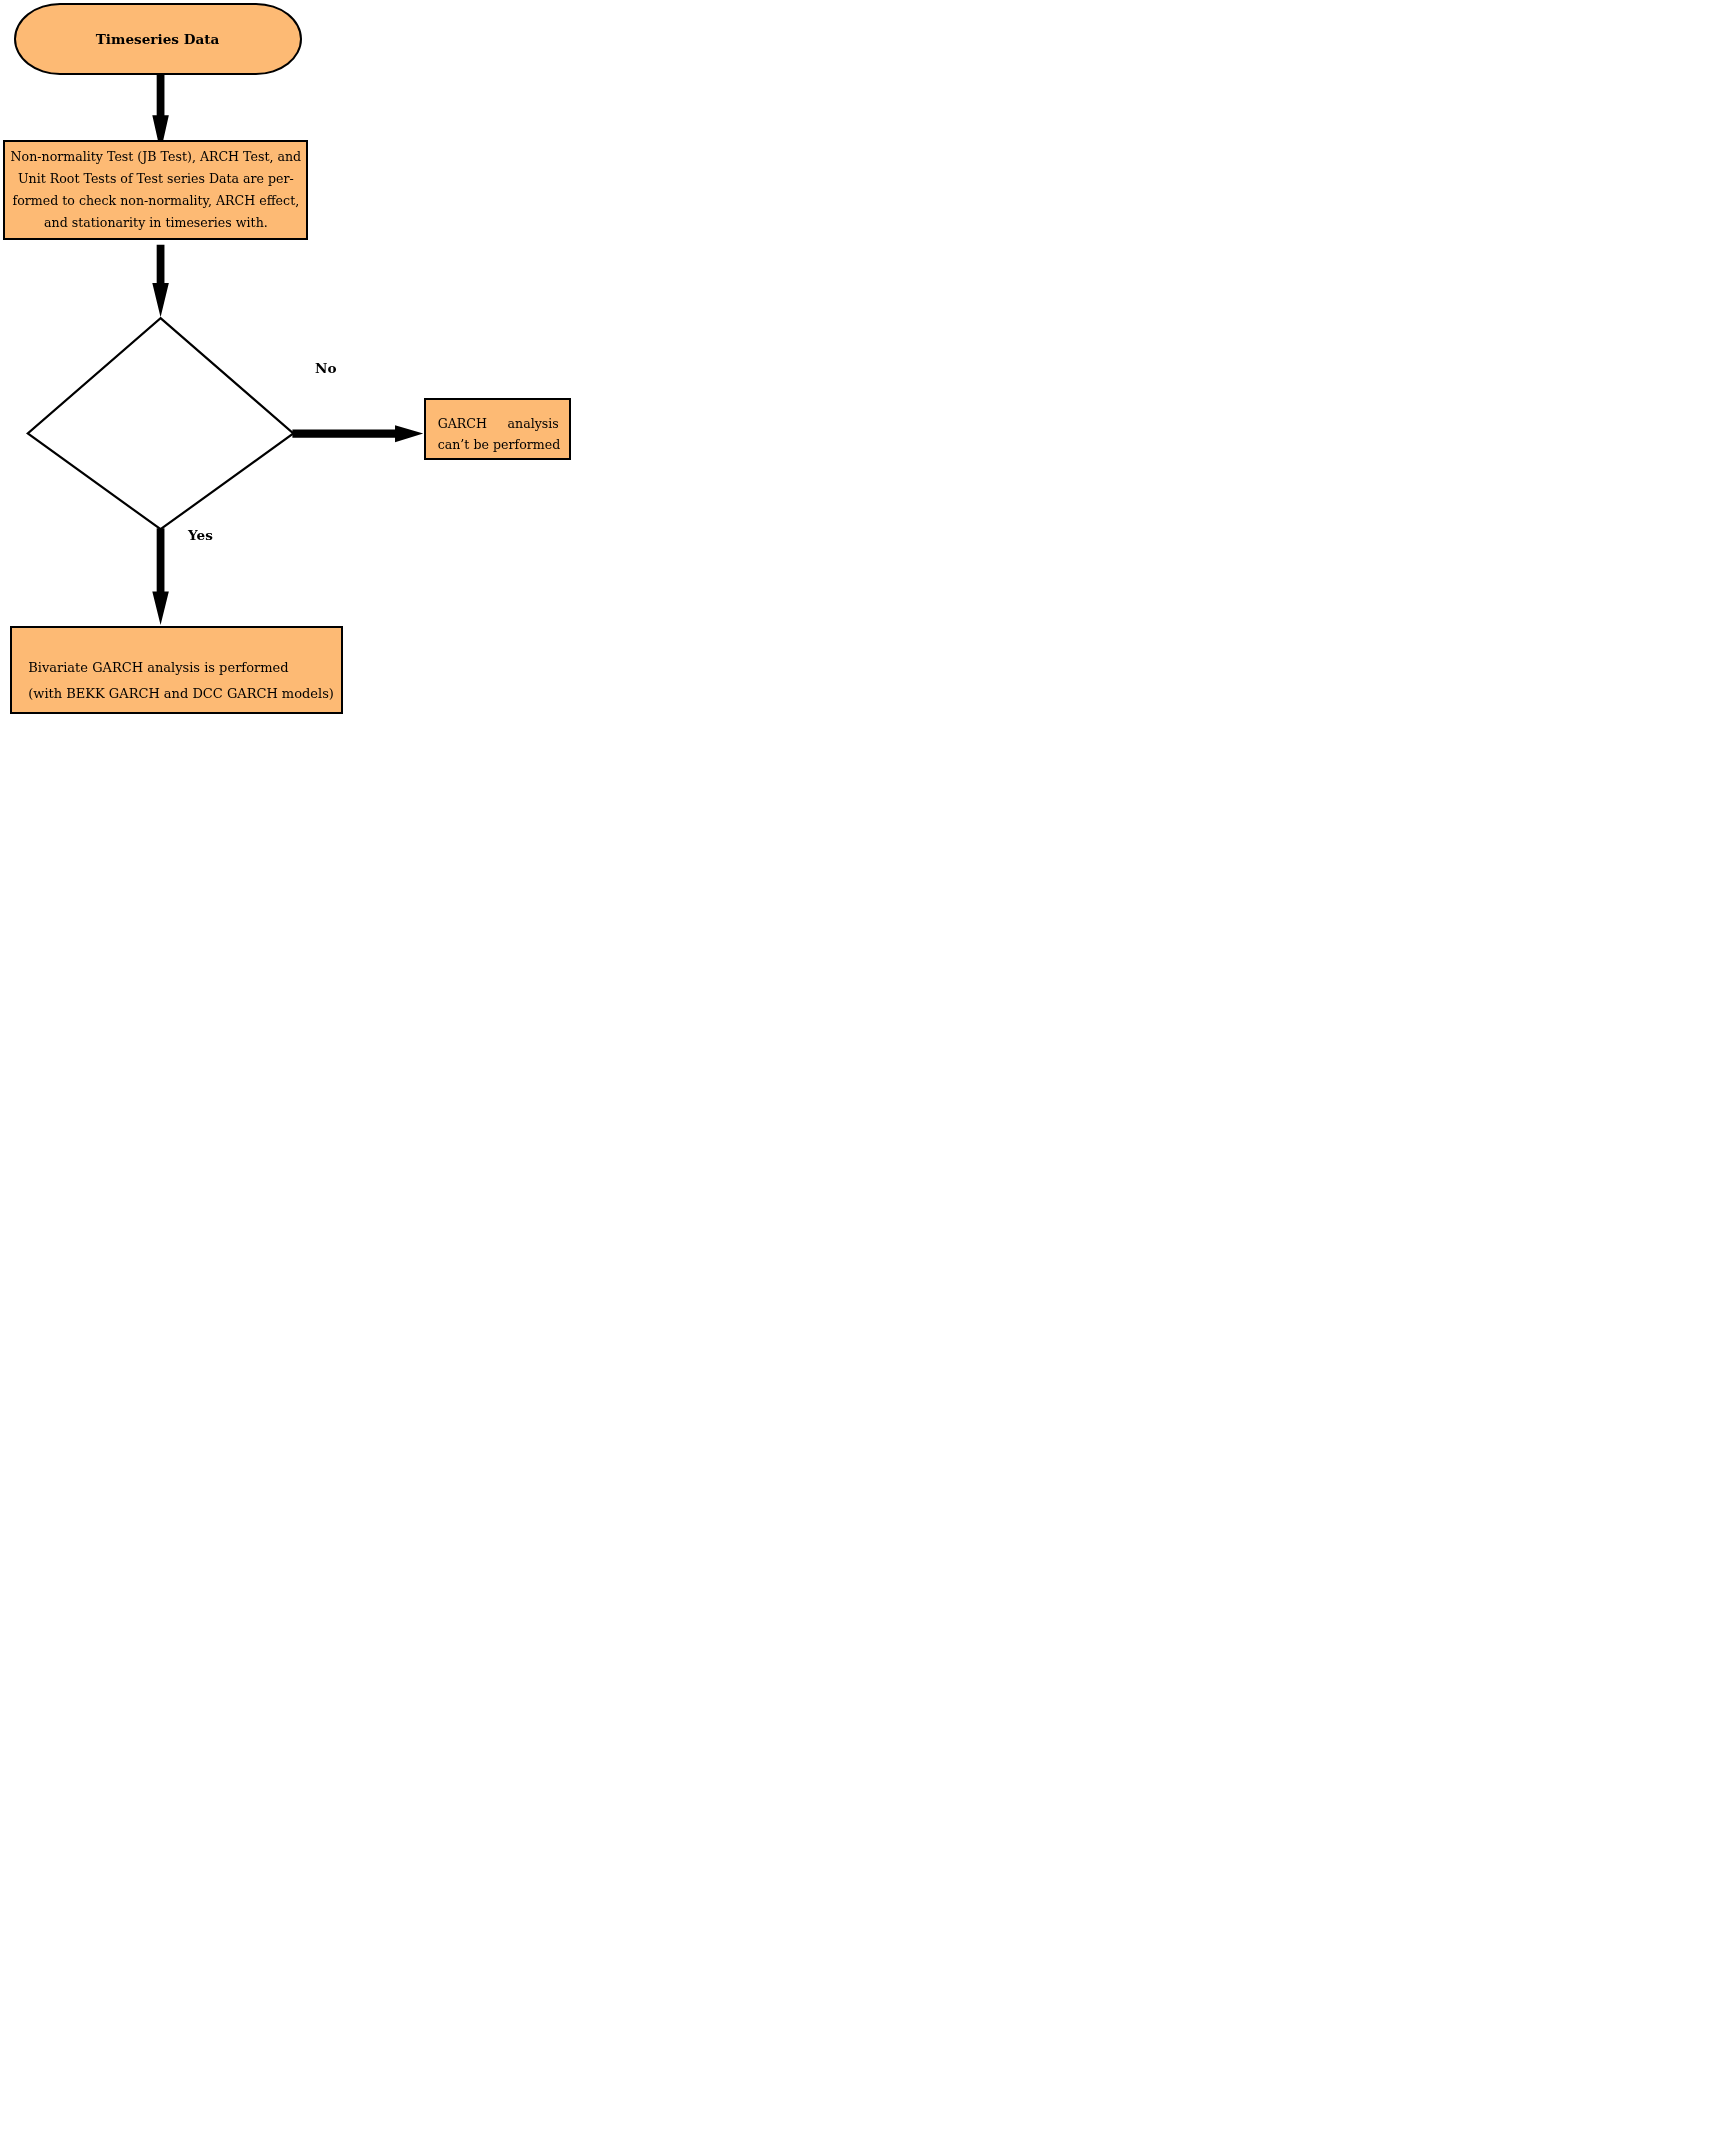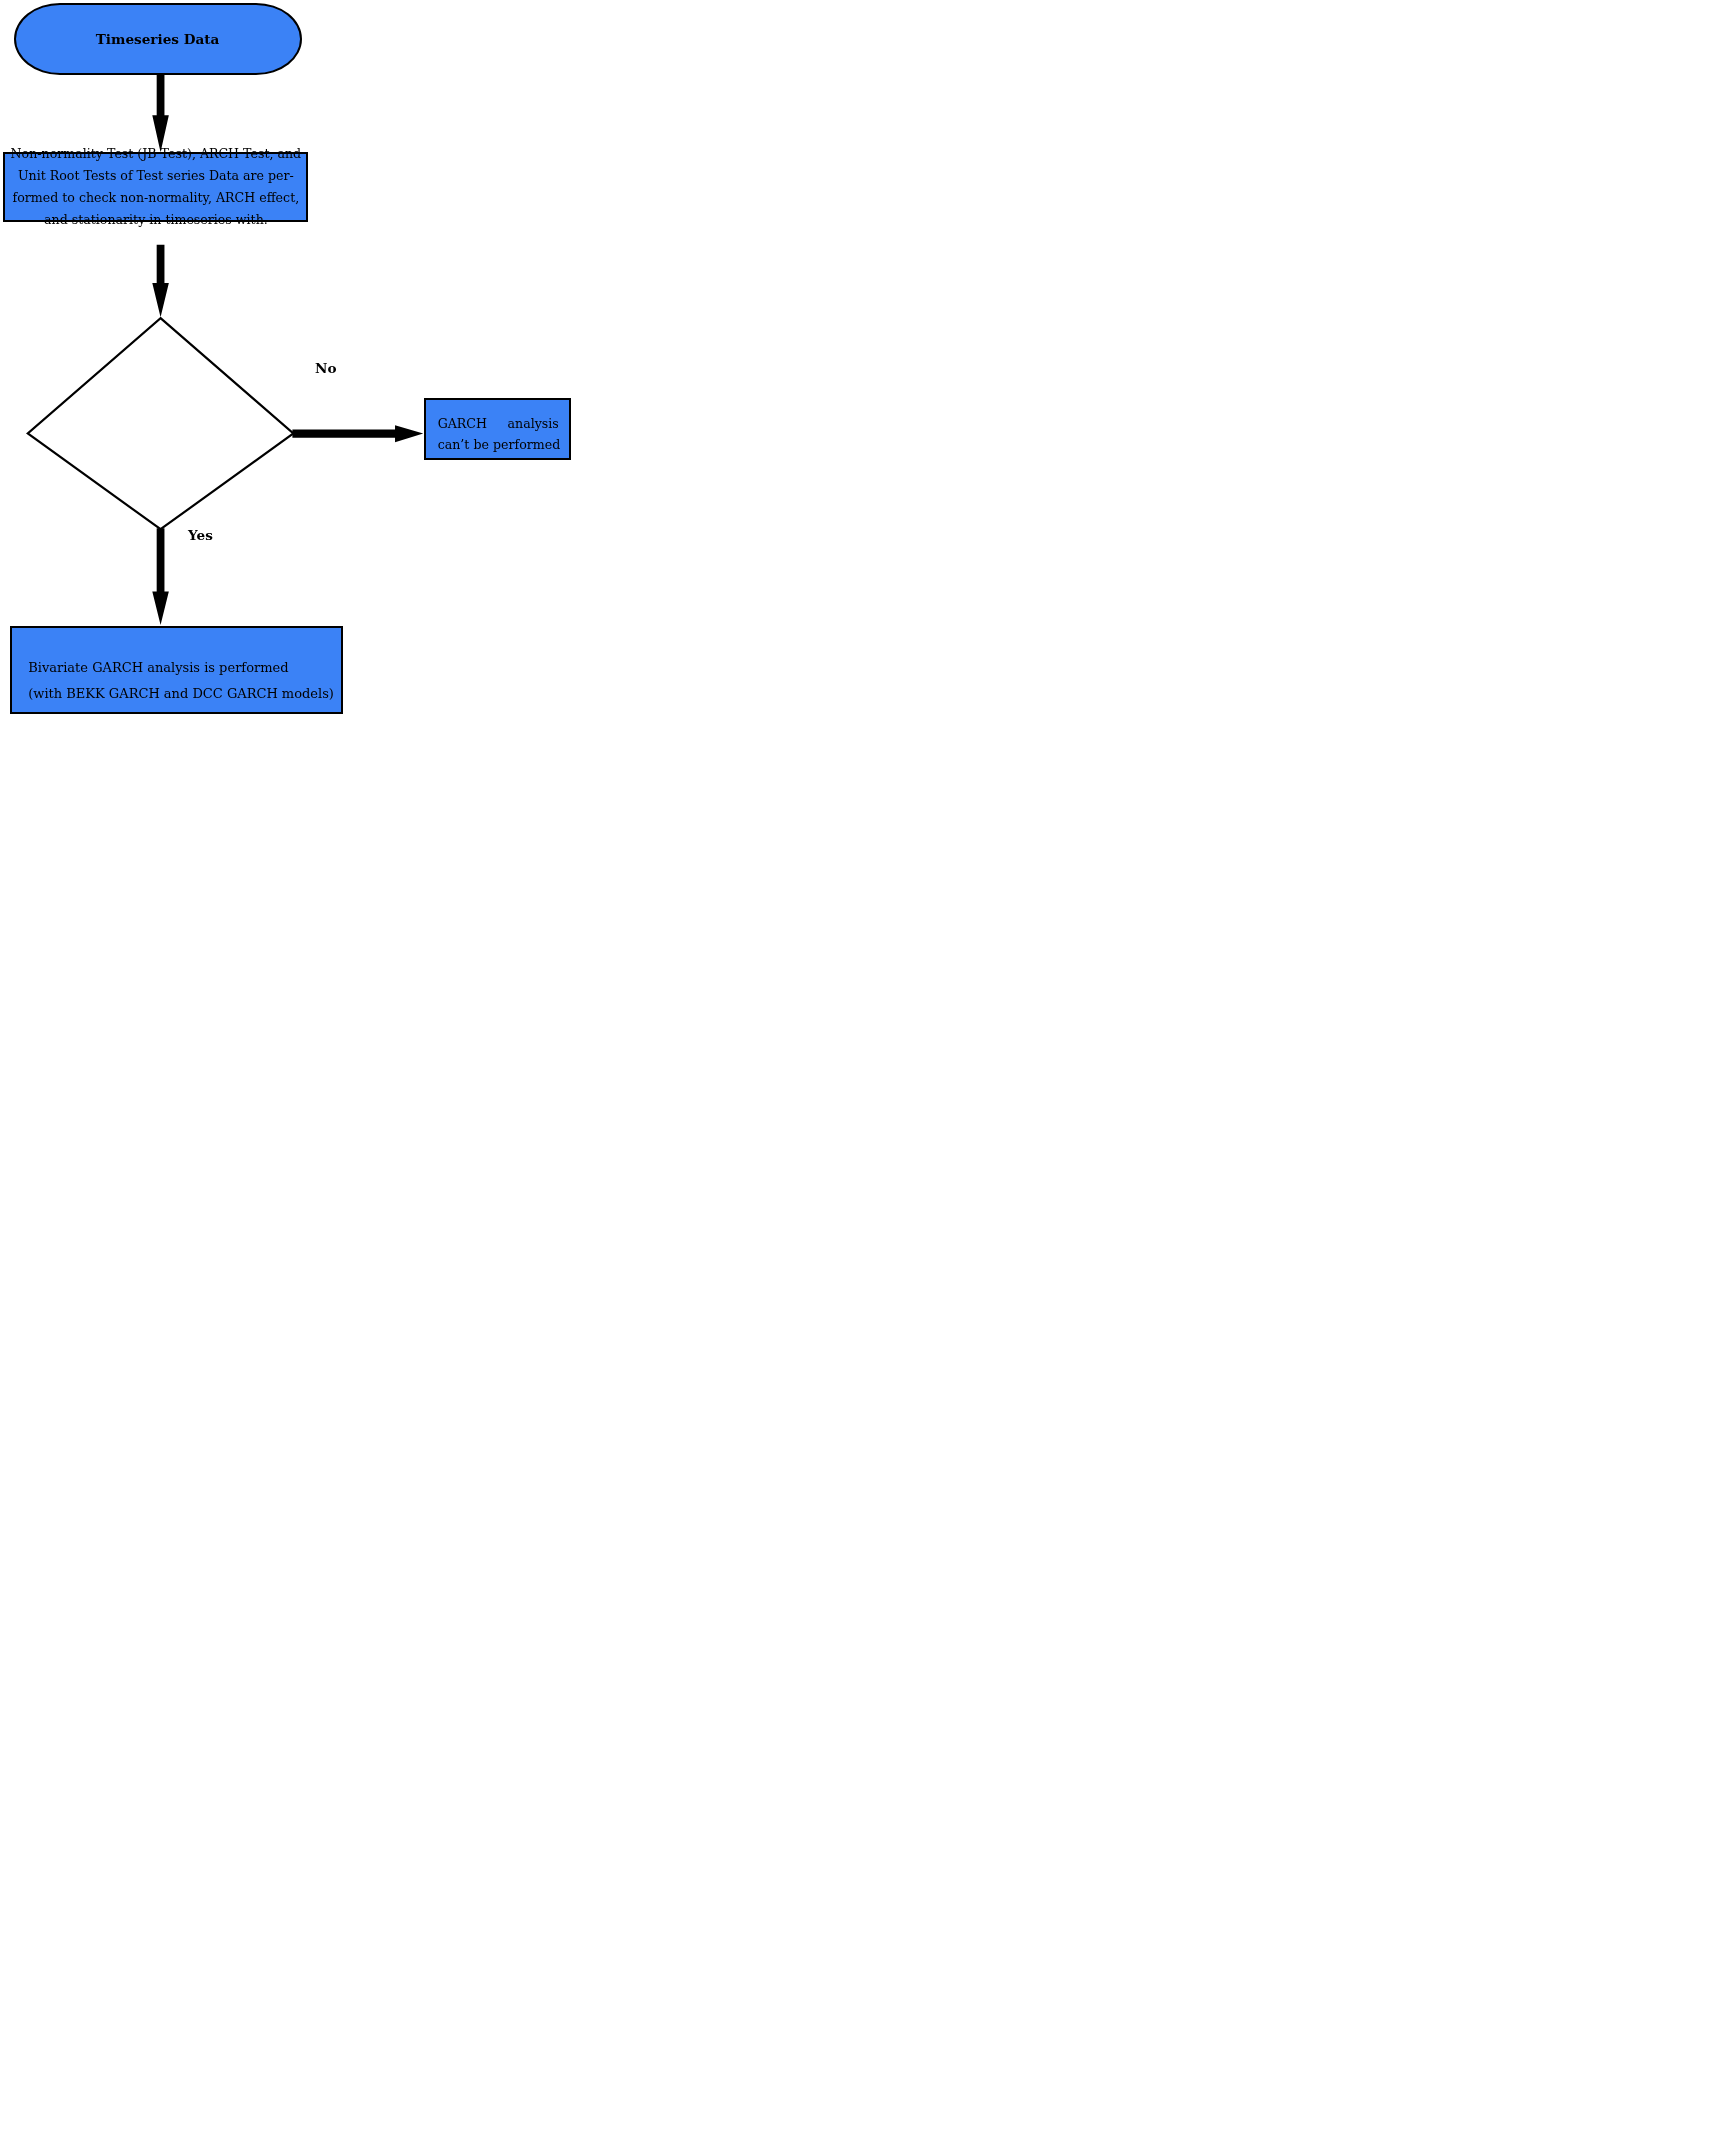--- a/index.html
+++ b/index.html
@@ -15,34 +15,34 @@
     background: #ffffff;
     overflow: hidden;
   }
   #diagram-svg {
     position: absolute;
     left: 0; top: 0;
     width: 577px; height: 717px;
   }
   .node {
     position: absolute;
-    background: #3b82f6;
+    background: #fdba74;
     border: 2.4px solid #000000;
   }
   .terminator {
     left: 13.6px; top: 3.4px;
     width: 288px; height: 72px;
     border-radius: 46px / 36px;
     display: flex; align-items: center; justify-content: center;
     font-weight: bold;
     font-size: 13.6px;
   }
   .process-tests {
-    left: 3.4px; top: 152px;
-    width: 305px; height: 70px;
+    left: 3.4px; top: 140px;
+    width: 305px; height: 100px;
     display: flex; flex-direction: column;
     align-items: center; justify-content: center;
     text-align: center;
     font-size: 12.6px;
     line-height: 22px;
     white-space: nowrap;
   }
   .decision-text {
     position: absolute;
     left: 64px; top: 391px;

